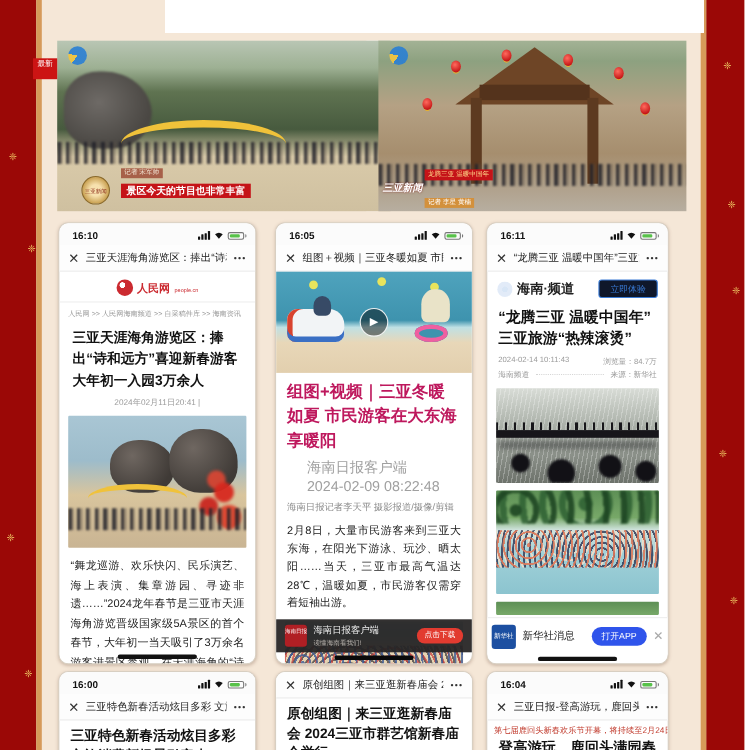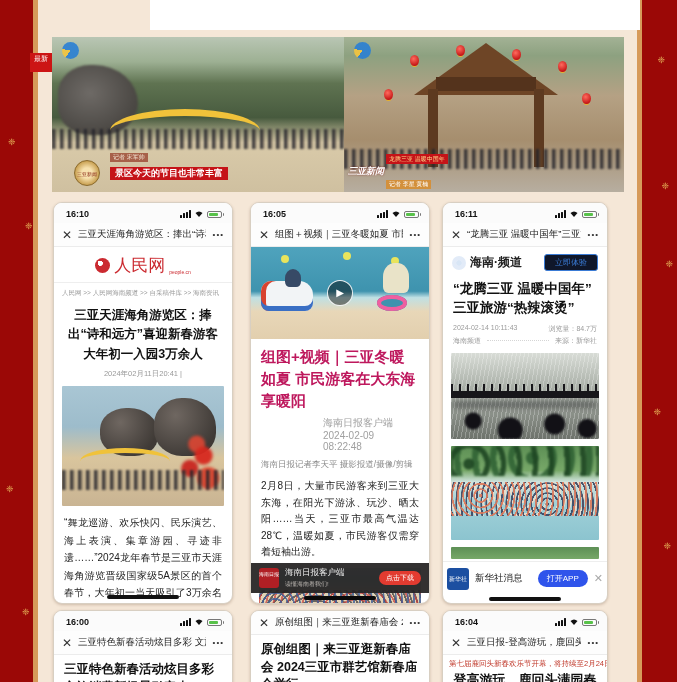--- a/index.html
+++ b/index.html
@@ -57,41 +57,41 @@
   .bat:after { content:""; position:absolute; right:-3px; top:1.5px; width:1.5px; height:3px; background:#777; border-radius:0 1px 1px 0; }
   .pnav { display:flex; align-items:center; height:24px; padding:0 8px; background:#fdfdfd; border-bottom:1px solid #ececec; }
   .pclose { font-size:12px; color:#333; width:16px; cursor:pointer; }
   .ptitle { flex:1; text-align:center; font-size:9.5px; color:#222; white-space:nowrap; overflow:hidden; }
   .pmore { font-size:8px; color:#333; letter-spacing:1px; width:18px; text-align:right; cursor:pointer; }
   .homebar { position:absolute; left:50%; transform:translateX(-50%); bottom:4px; width:72px; height:4px; background:#111; border-radius:2px; }
 
   
   .pd-logo { display:flex; justify-content:center; align-items:center; gap:4px; padding:7px 0 5px; border-bottom:1px solid #eee; }
   .pd-flame { width:15px; height:15px; border-radius:50%; background:radial-gradient(circle at 35% 35%, #fff 18%, #cb2a30 20%); position:relative; }
-  .pd-name { color:#cb2a30; font-weight:normal; font-size:17px; font-family:"Liberation Serif", serif; }
+  .pd-name { color:#cb2a30; font-weight:bold; font-size:10px; font-family:"Liberation Serif", serif; }
   .pd-sub { color:#cb2a30; font-size:5px; align-self:flex-end; margin-bottom:2px; }
   .crumb { font-size:6.5px; color:#9a9a9a; padding:6px 8px 4px; }
-  .p1-headline { font-size:12.5px; font-weight:bold; color:#111; text-align:center; line-height:1.55; padding:4px 12px 0; }
+  .p1-headline { font-size:12.5px; font-weight:bold; color:#111; line-height:1.55; padding:4px 12px 0; }
   .p1-date { font-size:7.5px; color:#999; text-align:center; margin-top:5px; }
   .photo { position:relative; margin:7px 8px 0; border-radius:1px; overflow:hidden; }
   .ph-tianya { height:120px; background:linear-gradient(180deg,#a9c6d4 0%,#9dbccb 30%,#8fb3c2 38%,#d9c59d 62%,#cdb astounding 0); background:linear-gradient(180deg,#a9c6d4 0%,#9dbccb 34%,#d9c59d 60%,#c9b493 100%); }
   .boulder { position:absolute; background:radial-gradient(circle at 35% 30%, #6f6761, #3f3a36 75%); border-radius:45% 50% 40% 45%; }
   .flame-tree { position:absolute; right:2px; top:44px; width:46px; height:64px; background:radial-gradient(circle at 60% 40%, rgba(215,40,30,.95) 0 18%, transparent 20%),radial-gradient(circle at 30% 60%, rgba(200,30,25,.9) 0 16%, transparent 18%),radial-gradient(circle at 70% 75%, rgba(225,60,40,.9) 0 18%, transparent 20%),radial-gradient(circle at 45% 22%, rgba(230,70,50,.85) 0 14%, transparent 16%); filter:blur(1.5px); }
   .p1-body { font-size:10px; color:#222; line-height:1.75; text-align:justify; padding:8px 10px 0; }
 
   
   .thumb { position:relative; height:92px; background:linear-gradient(180deg,#4fa3bd 0%,#3e93ae 48%,#bfe0e4 55%,#e8d7b8 70%,#e2cfae 100%); overflow:hidden; }
   .buoy { position:absolute; width:8px; height:8px; border-radius:50%; background:#e8e45c; top:8px; }
   .float-plane { position:absolute; left:10px; top:34px; width:52px; height:30px; background:#f2f4f6; border-radius:10px 14px 8px 8px; box-shadow:inset 0 -5px 0 #3a6fc4, inset 5px 0 0 #d8432f; }
   .kid1 { position:absolute; left:34px; top:22px; width:16px; height:18px; background:#374a66; border-radius:50% 50% 30% 30%; }
   .ring-pink { position:absolute; right:22px; top:48px; width:30px; height:16px; background:#ef5fa0; border-radius:50%; box-shadow:inset 0 0 0 4px #ef5fa0, inset 0 0 0 20px #3e93ae; }
   .kid2 { position:absolute; right:20px; top:16px; width:26px; height:30px; background:#e9e3c8; border-radius:45% 45% 20% 20%; box-shadow:0 -6px 0 -8px #2c2c2c; }
   .play { position:absolute; left:50%; top:50%; transform:translate(-50%,-50%); width:26px; height:26px; border-radius:50%; background:rgba(0,0,0,.45); border:1.5px solid rgba(255,255,255,.9); color:#fff; font-size:10px; line-height:24px; text-align:center; cursor:pointer; }
   .p2-headline { font-size:15px; font-weight:bold; color:#be185d; line-height:1.45; padding:7px 10px 0; }
-  .p2-meta { font-size:10px; color:#a0a0a0; padding:5px 28px 0;margin-left:44px; }
+  .p2-meta { font-size:13px; color:#a0a0a0; padding:5px 28px 0; }
   .p2-byline { font-size:8.5px; color:#8a8a8a; padding:7px 10px 0; }
   .p2-body { font-size:10px; color:#222; line-height:1.65; text-align:justify; padding:7px 10px 0; }
   .ph-beach { height:94px; background:linear-gradient(180deg,#b9d3da 0%,#8fc2cc 12%,#e6d3b2 30%,#dfcaa6 100%); }
   .beach-crowd { position:absolute; left:0; right:0; top:22px; height:52px; background:repeating-radial-gradient(circle at 10% 30%, rgba(60,90,150,.8) 0 1.5px, transparent 2px 6px),repeating-radial-gradient(circle at 60% 60%, rgba(200,60,60,.7) 0 1.5px, transparent 2px 7px),repeating-radial-gradient(circle at 35% 80%, rgba(40,40,50,.65) 0 1.5px, transparent 2px 5px); filter:blur(.4px); }
   .watermark { position:absolute; right:4px; bottom:3px; color:rgba(200,30,30,.85); font-size:6px; font-weight:bold; }
   .dl-banner { position:absolute; left:0; right:0; bottom:10px; height:30px; background:rgba(38,36,36,.94); display:flex; align-items:center; padding:0 8px; gap:6px; cursor:pointer; }
   .hnrb-logo { width:20px; height:20px; background:#b01f24; border-radius:3px; color:#fff; font-size:5px; line-height:10px; text-align:center; padding-top:1px; }
   .dl-texts { flex:1; }
   .dl-title { color:#f0f0f0; font-size:8.5px; }
   .dl-sub { color:#b5b0ab; font-size:6px; margin-top:1px; }

